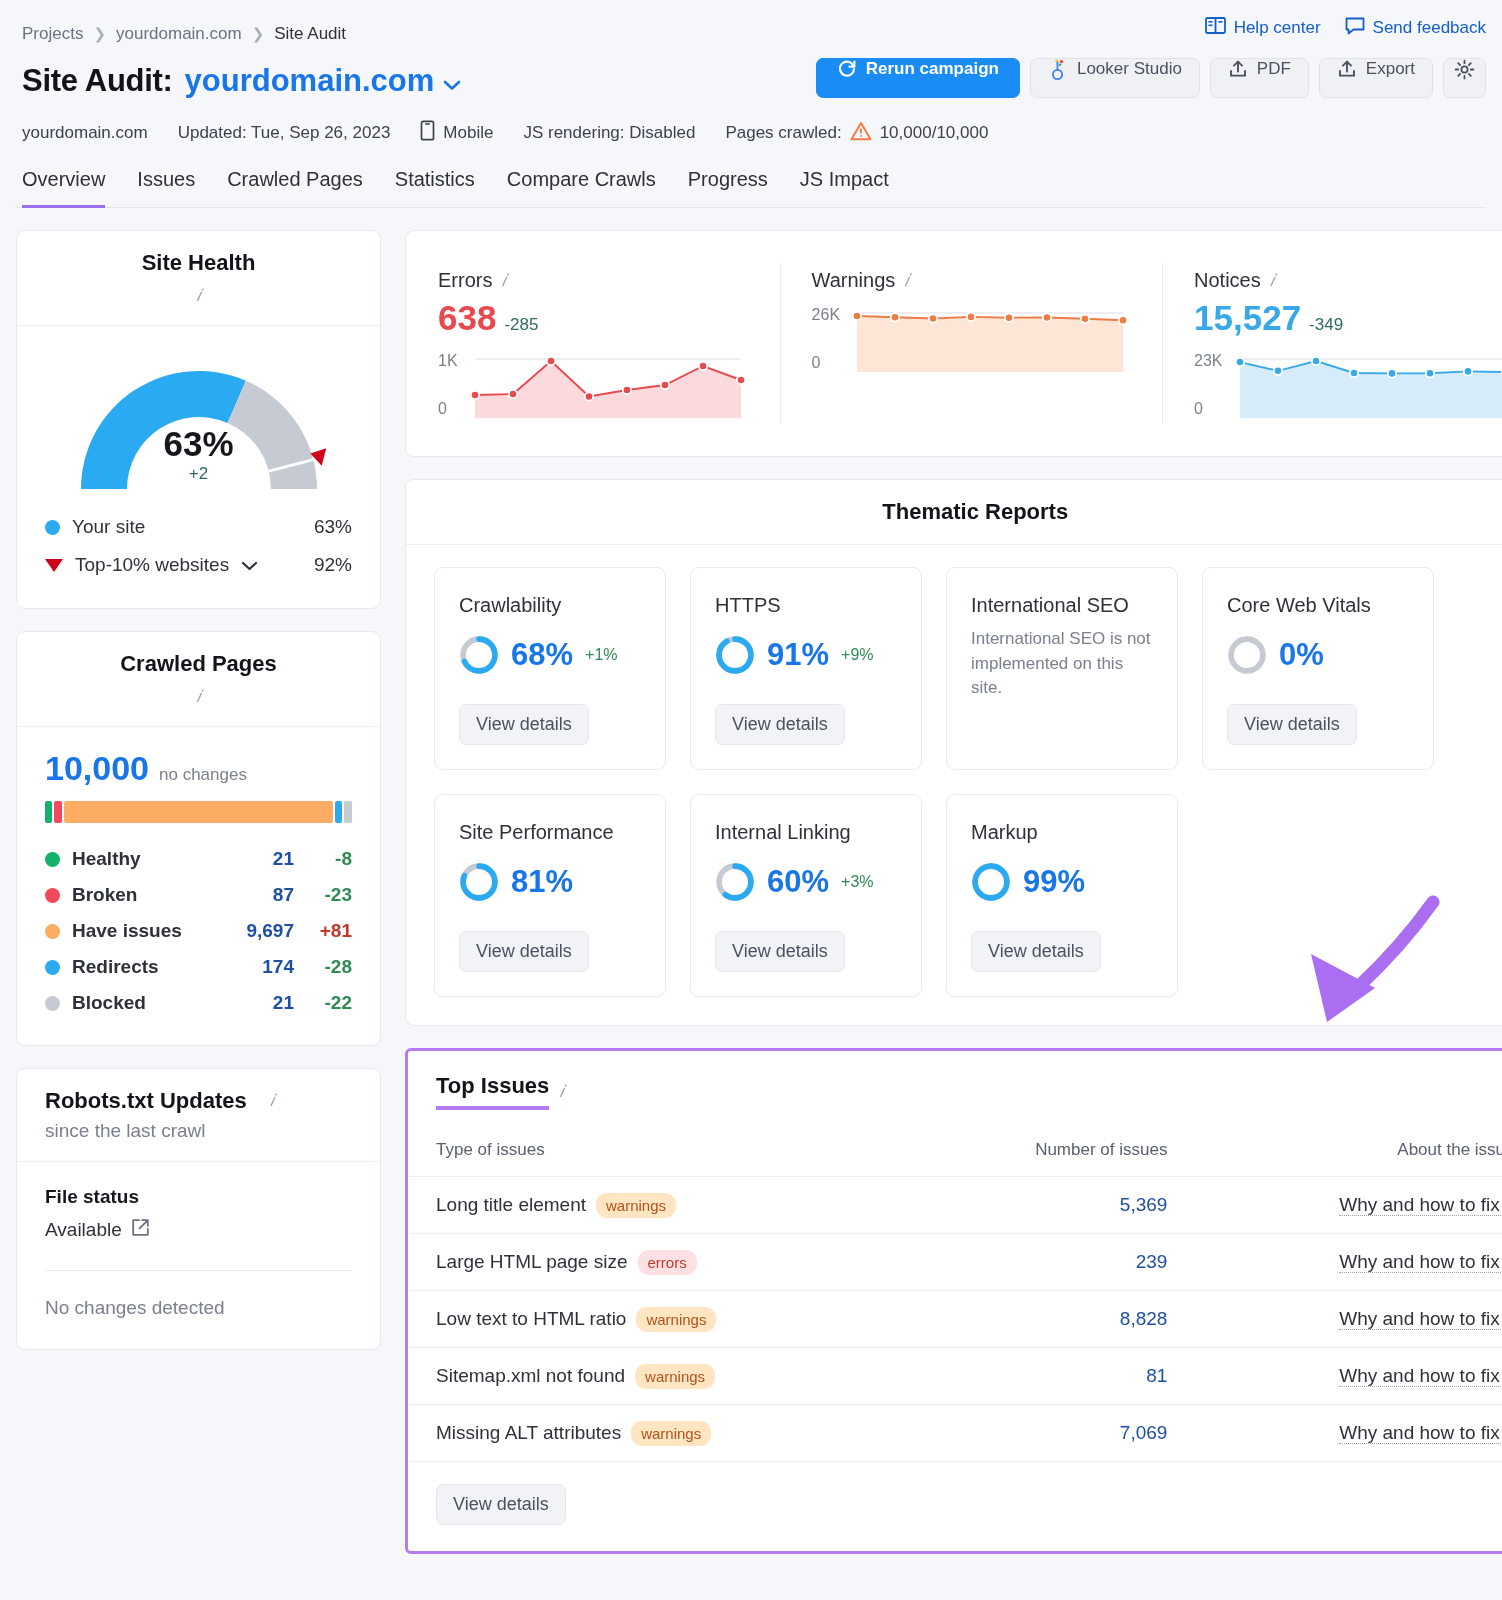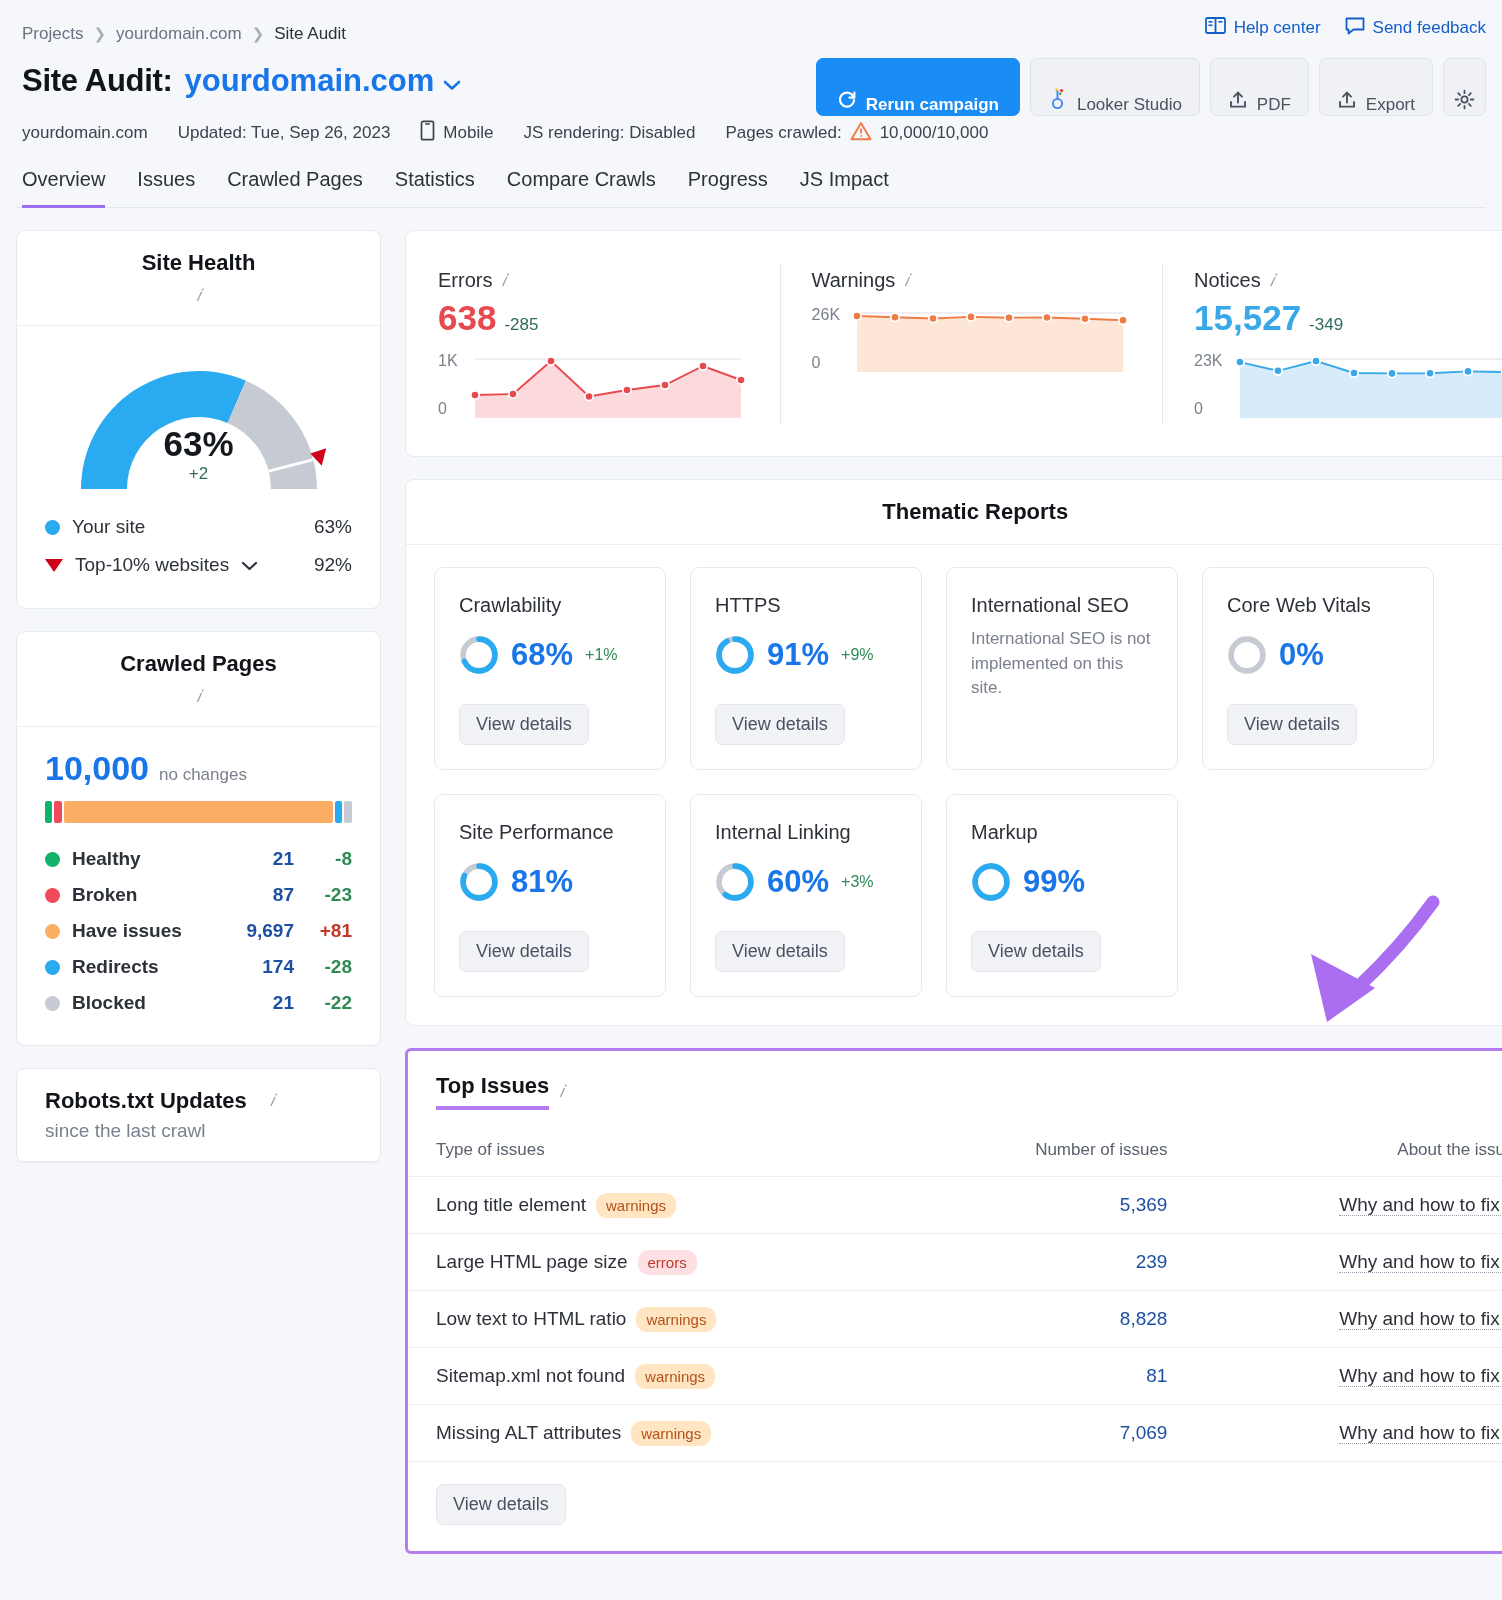--- a/index.html
+++ b/index.html
@@ -35,22 +35,22 @@
     position: relative; min-height: 46px;
   }
   .page-title { font-size: 31px; font-weight: bold; color: #111418; letter-spacing: -0.3px;}
   .domain-sel {
     font-size: 31px; font-weight: bold; color: #1976e8; margin-left: 12px;
     display: flex; align-items: center; gap: 9px; cursor: pointer;
   }
   .chev { display:inline-block; }
   .actions { position: absolute; right: 0; top: 0; display: flex; align-items: center; gap: 10px; }
   .btn {
-    display: flex; align-items: flex-end; gap: 9px;
-    height: 58px; padding: 0 17px; border-radius: 7px;
+    display: flex; align-items: flex-start; gap: 9px;
+    height: 40px; padding: 0 17px; border-radius: 7px;
     background: #eff1f5; border: 1px solid #dfe3ea;
     font-size: 17px; color: #4a5160; cursor: pointer; white-space: nowrap;
   }
   .btn.primary { background: #1a8cf5; border-color: #1a8cf5; color:#fff; font-weight: bold; padding: 0 20px;}
   .btn.icon-only { padding: 0 10px; }
 
   
   .metarow {
     display: flex; align-items: center; gap: 30px; flex-wrap: wrap;
     font-size: 17px; color: #3c424d; margin-top: 16px; padding-left: 6px;
@@ -414,20 +414,34 @@
       </div>
     </div>
 
     <div class="card">
       <div class="card-hd" style="display:block">
         <div style="display:flex;align-items:center;gap:23px">
           <h3>Robots.txt Updates</h3>
           <span class="info-i">𝑖</span>
         </div>
         <div class="robots-sub">since the last crawl</div>
+      </div>
+      <div class="robots-body">
+        <h4>File status</h4>
+        <div class="robots-avail">
+          <span>Available</span>
+          <span>
+            <svg width="19" height="19" viewBox="0 0 19 19">
+                <path d="M8 2.2H2.2v14.6h14.6V11" fill="none" stroke="#6b7280" stroke-width="1.8" stroke-linecap="round" stroke-linejoin="round"></path>
+                <path d="M11.2 2.2h5.6v5.6M16.4 2.6L8.6 10.4" fill="none" stroke="#6b7280" stroke-width="1.8" stroke-linecap="round" stroke-linejoin="round"></path>
+              </svg>
+          </span>
+        </div>
+        <div class="hr"></div>
+        <div class="robots-note">No changes detected</div>
       </div>
     </div>
   </div>
 
   <div class="col-right">
 
     <div class="card">
       <div class="stats" id="stats-host">
           <div class="stat">
             <div class="lbl">

